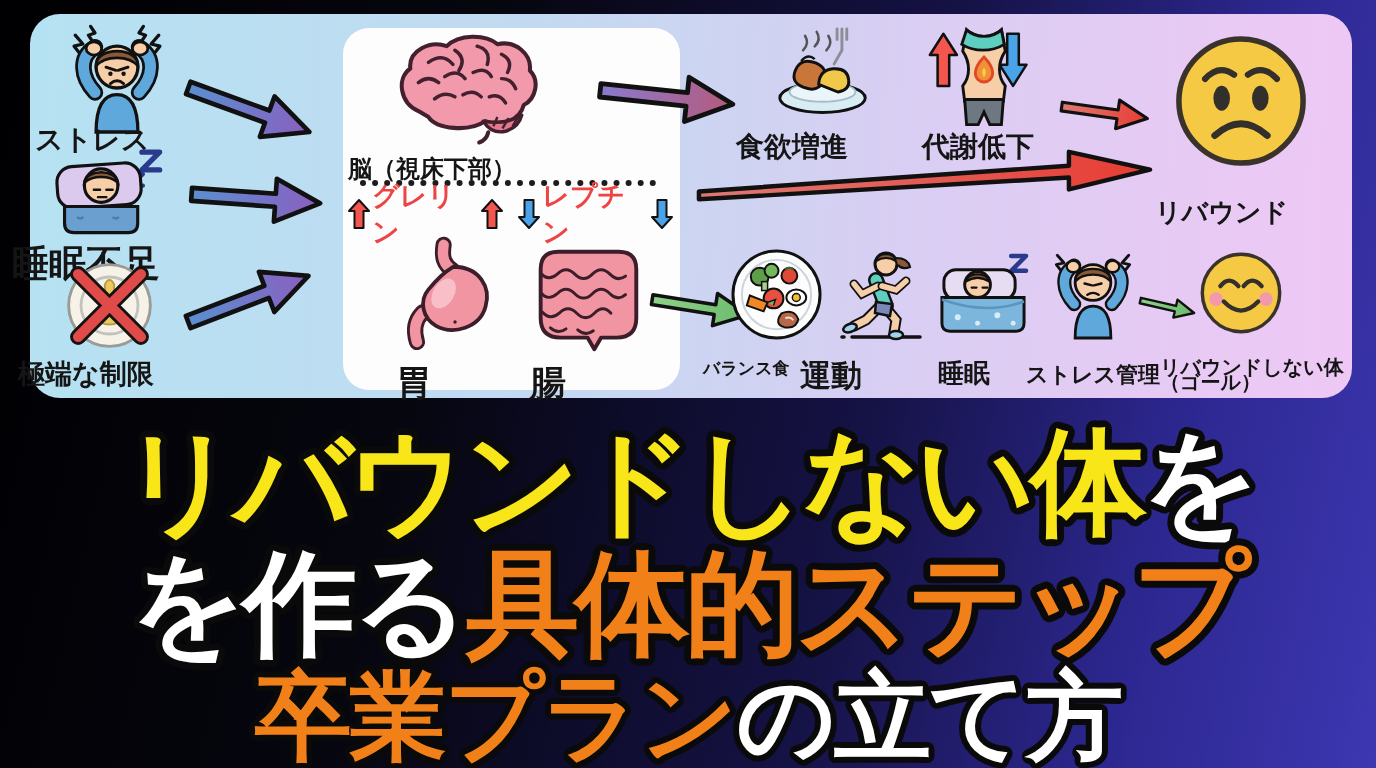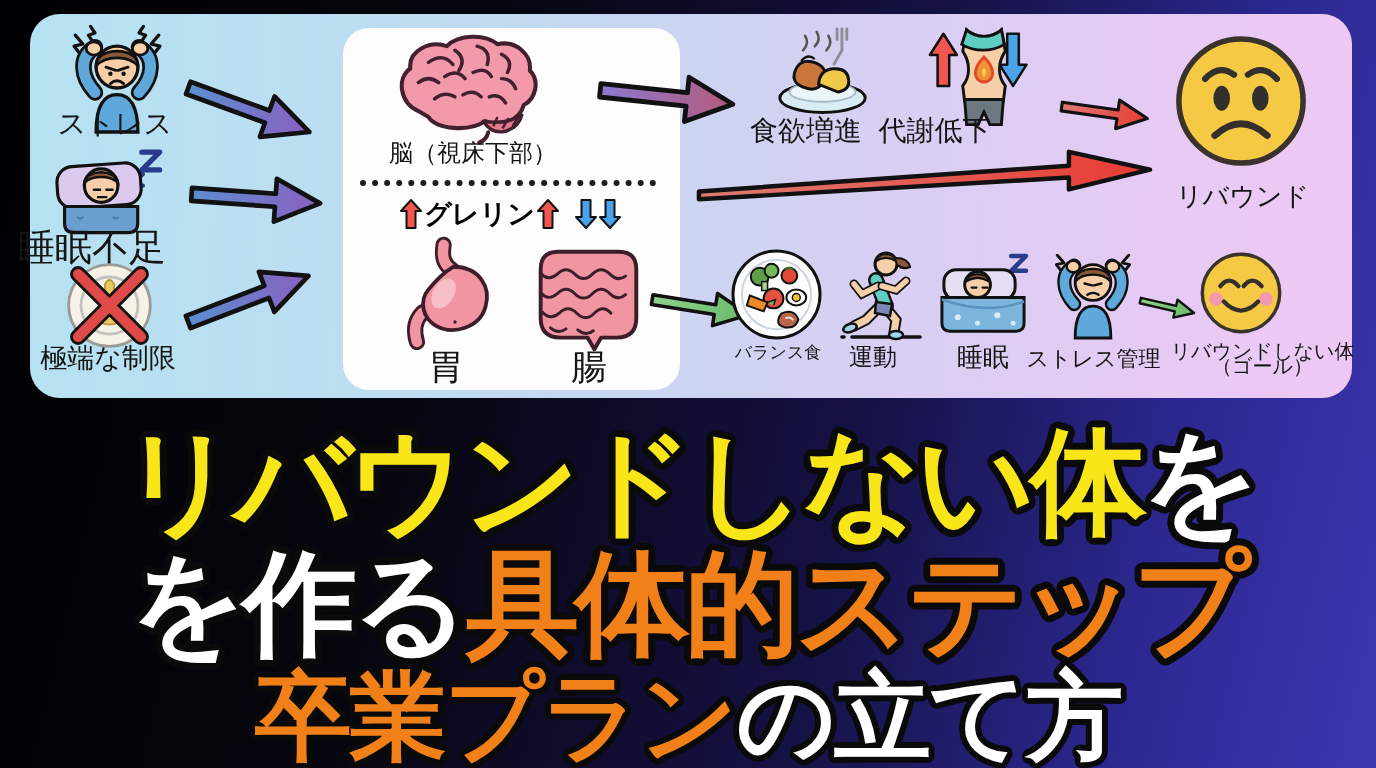--- a/index.html
+++ b/index.html
@@ -13,30 +13,30 @@
     position:absolute; left:30px; top:14px; width:1322px; height:384px;
     border-radius:30px;
     background:linear-gradient(92deg,#b5e2f2 0%,#c2daf1 38%,#d9cef3 66%,#efc8f5 100%);
   }
   .whitebox {
     position:absolute; left:343px; top:28px; width:337px; height:362px;
     background:#fdfdfe; border-radius:26px;
   }
   .abs { position:absolute; }
   .lbl {
-    position:absolute; color:#151515; font-weight:400; text-align:center;
-    line-height:1.05; letter-spacing:0px; white-space:nowrap;
+    position:absolute; color:#151515; font-weight:700; text-align:left;
+    line-height:1.05; letter-spacing:0px; white-space:nowrap;margin-top:16px;
   }
   .arrow { position:absolute; transform-origin:left center; }
   .arrow svg { display:block; width:100%; height:100%; }
   .hormone-row {
     position:absolute; left:348px; top:192px; width:325px; height:44px;
     display:flex; align-items:center; justify-content:center; gap:2px;
   }
-  .hormone-row .word { font-weight:700; font-size:27px; color:#000000; }
+  .hormone-row .word { font-weight:700; font-size:27px; color:#ef4444; }
   .hormone-row .gap { width:12px; }
   .dotted {
     position:absolute; left:360px; top:180px; width:296px; height:0;
     border-top:6px dotted #1c1c1c;
   }
   .headline { position:absolute; left:0; top:398px; width:1376px; height:370px; overflow:visible; }
   .headline text {
     font-family:"Liberation Sans","DejaVu Sans",sans-serif; font-weight:700;
     stroke:#0a0a0a; paint-order:stroke; stroke-linejoin:round; text-anchor:middle;
   }
@@ -153,20 +153,21 @@
       <polygon points="11,2 21,13 15.5,13 15.5,30 6.5,30 6.5,13 1,13" fill="#f2564e" stroke="#111" stroke-width="2" stroke-linejoin="round"></polygon>
     </svg>
   <span class="word">グレリン</span>
   <svg width="22" height="32" viewBox="0 0 22 32">
       <polygon points="11,2 21,13 15.5,13 15.5,30 6.5,30 6.5,13 1,13" fill="#f2564e" stroke="#111" stroke-width="2" stroke-linejoin="round"></polygon>
     </svg>
   <span class="gap"></span>
   <svg width="22" height="32" viewBox="0 0 22 32">
       <polygon points="11,30 1,19 6.5,19 6.5,2 15.5,2 15.5,19 21,19" fill="#4aa2e8" stroke="#111" stroke-width="2" stroke-linejoin="round"></polygon>
     </svg>
+  <span class="word">レプチン</span>
   <svg width="22" height="32" viewBox="0 0 22 32">
       <polygon points="11,30 1,19 6.5,19 6.5,2 15.5,2 15.5,19 21,19" fill="#4aa2e8" stroke="#111" stroke-width="2" stroke-linejoin="round"></polygon>
     </svg>
 </div>
 
 <div class="abs" style="left:396px;top:242px;width:100px;height:108px">
   <svg viewBox="0 0 105 110">
     <path d="M50,3 C48,16 50,24 60,30" fill="none" stroke="#3c1d2a" stroke-width="17" stroke-linecap="round"></path>
     <path d="M28,74 C20,82 18,92 22,105" fill="none" stroke="#3c1d2a" stroke-width="17" stroke-linecap="round"></path>
     <path d="M50,3 C48,16 50,24 60,30" fill="none" stroke="#f295a2" stroke-width="11" stroke-linecap="round"></path>
@@ -209,21 +210,21 @@
   <svg viewBox="0 0 120 105">
     <path d="M12,62 V30 H4 L18,8 32,30 h-8 v32 Z" fill="#f2564e" stroke="#111" stroke-width="2.6" stroke-linejoin="round"></path>
     <path d="M96,8 v32 h8 L90,62 76,40 h8 V8 Z" fill="#4aa2e8" stroke="#111" stroke-width="2.6" stroke-linejoin="round"></path>
     <path d="M42,4 C52,13 68,13 78,4 L82,26 C74,38 74,52 82,62 L80,78 H40 L38,62 C46,52 46,38 38,26 Z" fill="#f6cfa9" stroke="#111" stroke-width="3"></path>
     <path d="M42,4 C52,13 68,13 78,4 l3,15 c-13,8 -31,8 -44,0 Z" fill="#5ecec0" stroke="#111" stroke-width="3"></path>
     <path d="M40,76 h40 l-2,26 h-12 l-6,-13 -6,13 h-12 Z" fill="#6e7883" stroke="#111" stroke-width="3"></path>
     <path d="M60,32 q9,9 9,17 a9,9 0 1,1 -18,0 q0,-8 9,-17 Z" fill="#f09038" stroke="#e04828" stroke-width="3"></path>
     <path d="M60,43 q4,5 0,10 q-4,-5 0,-10 Z" fill="#f8d048"></path>
   </svg>
 </div>
-<div class="lbl" style="left:872px;top:116px;width:125px;font-size:28px">代謝低下</div>
+<div class="lbl" style="left:922px;top:116px;width:125px;font-size:28px">代謝低下</div>
 
 <div class="arrow" style="left:1058px;top:84px;width:94px;height:44px;transform:rotate(8deg)">
   <svg viewBox="0 0 150 60">
       <polygon points="6,23 96,23 96,7 144,30 96,53 96,37 6,37" fill="url(#g-red)" stroke="#111" stroke-width="5" stroke-linejoin="round"></polygon>
     </svg>
 </div>
 
 <div class="abs" style="left:693px;top:138px;width:465px;height:70px">
   <svg viewBox="0 0 470 70">
       <polygon points="6,54 380,28 380,14 462,32 380,52 380,40 6,62" fill="url(#g-red)" stroke="#111" stroke-width="4.5" stroke-linejoin="round"></polygon>
@@ -281,21 +282,21 @@
     <path d="M42,38 L26,46 L18,36" fill="none" stroke="#111" stroke-width="9" stroke-linecap="round"></path>
     <path d="M42,38 L26,46 L18,36" fill="none" stroke="#f6cfa9" stroke-width="5.5" stroke-linecap="round"></path>
     <path d="M46,38 L60,42 L70,33" fill="none" stroke="#111" stroke-width="9" stroke-linecap="round"></path>
     <path d="M46,38 L60,42 L70,33" fill="none" stroke="#f6cfa9" stroke-width="5.5" stroke-linecap="round"></path>
     <path d="M40,54 l16,2 -2,12 -15,-3 Z" fill="#7a88b8" stroke="#111" stroke-width="2.5"></path>
     <circle cx="50" cy="16" r="11" fill="#f6cfa9" stroke="#111" stroke-width="3"></circle>
     <path d="M40,13 C42,4 58,4 60,13 C54,9 46,9 40,13 Z" fill="#8a5a38" stroke="#111" stroke-width="2.2"></path>
     <path d="M60,10 q12,0 14,9 q-8,3 -12,-2" fill="#8a5a38" stroke="#111" stroke-width="2.2"></path>
   </svg>
 </div>
-<div class="lbl" style="left:829px;top:344px;width:88px;font-size:24px">運動</div>
+<div class="lbl" style="left:800px;top:344px;width:88px;font-size:31px">運動</div>
 
 <div class="abs" style="left:936px;top:252px;width:94px;height:90px">
   <svg viewBox="0 0 95 90">
     <path d="M76,4 h15 l-15,15 h15" fill="none" stroke="#2a3a8c" stroke-width="4.5" stroke-linejoin="round" stroke-linecap="round"></path>
     <rect x="8" y="18" width="72" height="30" rx="12" fill="#e6ddf2" stroke="#111" stroke-width="3"></rect>
     <circle cx="42" cy="33" r="13" fill="#f6cfa9" stroke="#111" stroke-width="3"></circle>
     <path d="M30,30 c2,-10 22,-10 24,0 c-8,-5 -16,-5 -24,0 Z" fill="#8a5a38" stroke="#111" stroke-width="2.2"></path>
     <path d="M36,36 h5 M47,36 h5" stroke="#111" stroke-width="2.2" stroke-linecap="round"></path>
     <path d="M6,46 h83 v26 q0,8 -8,8 h-67 q-8,0 -8,-8 Z" fill="#7db6dc" stroke="#111" stroke-width="3"></path>
     <path d="M6,48 q44,16 83,2" fill="none" stroke="#5a94c0" stroke-width="2.5"></path>

